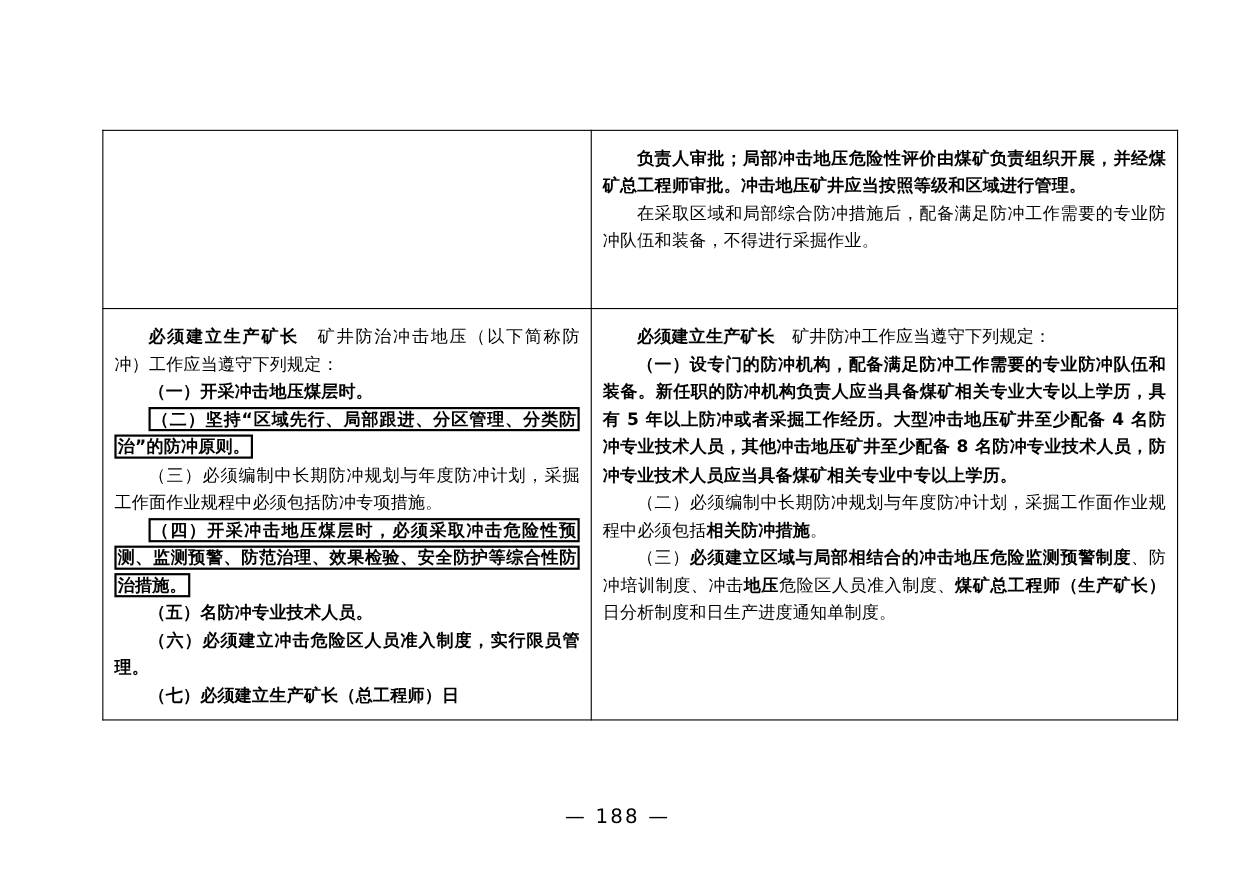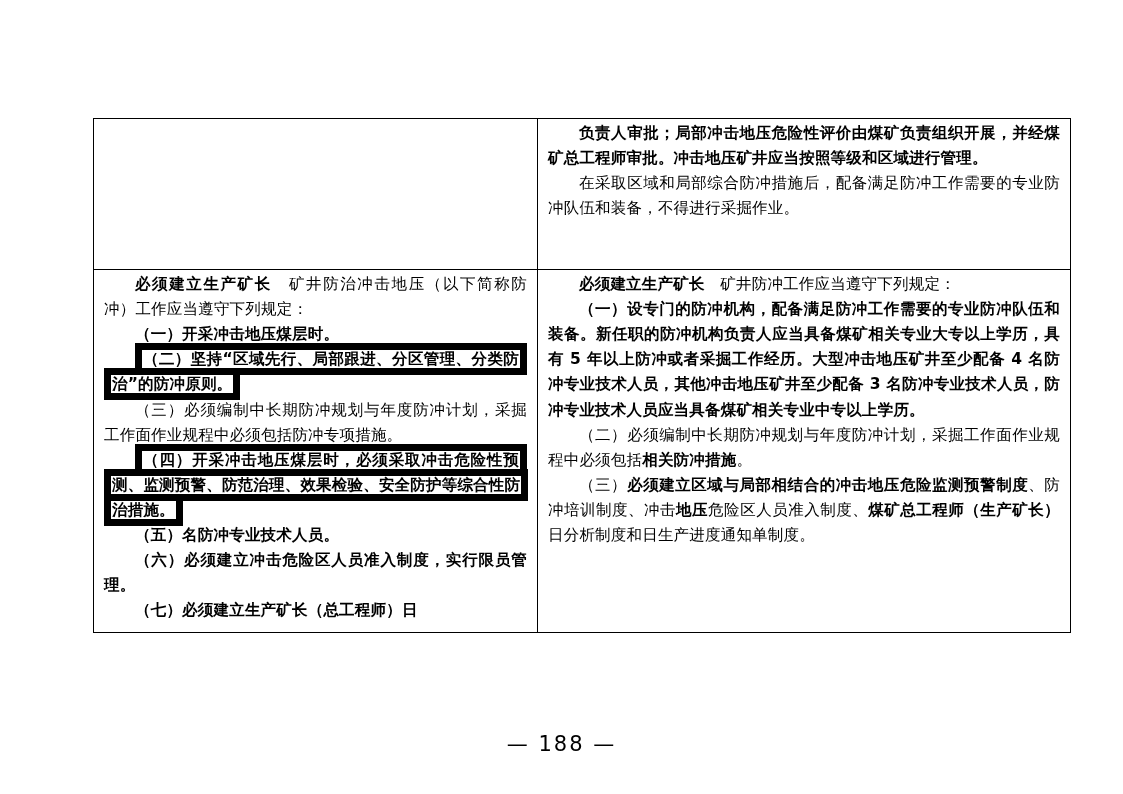--- a/index.html
+++ b/index.html
@@ -25,55 +25,55 @@
     position: absolute;
     left: 93px;
     top: 118px;
     width: 937px;
     border-collapse: collapse;
     table-layout: fixed;
   }
   .doc-table td {
     border: 1px solid #000000;
     vertical-align: top;
-    padding: 2px 10px 8px 10px;
+    padding: 13px 10px 8px 10px;
   }
   .col-left { width: 423px; }
   .col-right { width: 512px; }
 
   .cell-inner {
     font-size: 15.5px;
     line-height: 1.62;
     letter-spacing: 0.2px;
     text-align: justify;
     text-justify: inter-ideograph;
   }
   .p {
     margin: 0;
     text-indent: 2em;
   }
 
   .bold { font-weight: bold; }
 
   .boxed {
-    border: 7px solid #000000;
+    border: 2px solid #000000;
     padding: 0 1px;
     box-decoration-break: clone;
     -webkit-box-decoration-break: clone;
   }
 
   .empty-cell { height: 140px; }
 
   .footer {
     position: absolute;
     left: 0;
     top: 732px;
     width: 1123px;
     text-align: center;
-    font-size: 21px;
+    font-size: 18px;
     letter-spacing: 2px;
   }
 </style>
 </head>
 <body>
 
 <div class="page">
 
   <table class="doc-table">
     <tbody>
@@ -97,21 +97,21 @@
             <p class="p">（三）必须编制中长期防冲规划与年度防冲计划，采掘工作面作业规程中必须包括防冲专项措施。</p>
             <p class="p bold"><span class="boxed">（四）开采冲击地压煤层时，必须采取冲击危险性预测、监测预警、防范治理、效果检验、安全防护等综合性防治措施。</span></p>
             <p class="p bold">（五）名防冲专业技术人员。</p>
             <p class="p bold">（六）必须建立冲击危险区人员准入制度，实行限员管理。</p>
             <p class="p bold">（七）必须建立生产矿长（总工程师）日</p>
           </div>
         </td>
         <td class="col-right">
           <div class="cell-inner">
             <p class="p"><span class="bold">必须建立生产矿长</span><span>　矿井防冲工作应当遵守下列规定：</span></p>
-            <p class="p bold">（一）设专门的防冲机构，配备满足防冲工作需要的专业防冲队伍和装备。新任职的防冲机构负责人应当具备煤矿相关专业大专以上学历，具有 5 年以上防冲或者采掘工作经历。大型冲击地压矿井至少配备 4 名防冲专业技术人员，其他冲击地压矿井至少配备 3 名防冲专业技术人员，防冲专业技术人员应当具备煤矿相关专业中专以上学历。</p>
+            <p class="p bold">（一）设专门的防冲机构，配备满足防冲工作需要的专业防冲队伍和装备。新任职的防冲机构负责人应当具备煤矿相关专业大专以上学历，具有 5 年以上防冲或者采掘工作经历。大型冲击地压矿井至少配备 4 名防冲专业技术人员，其他冲击地压矿井至少配备 8 名防冲专业技术人员，防冲专业技术人员应当具备煤矿相关专业中专以上学历。</p>
             <p class="p">（二）必须编制中长期防冲规划与年度防冲计划，采掘工作面作业规程中必须包括<span class="bold">相关防冲措施</span>。</p>
             <p class="p">（三）<span class="bold">必须建立区域与局部相结合的冲击地压危险监测预警制度</span>、防冲培训制度、冲击<span class="bold">地压</span>危险区人员准入制度、<span class="bold">煤矿总工程师（生产矿长）</span>日分析制度和日生产进度通知单制度。</p>
           </div>
         </td>
       </tr>
     </tbody>
   </table>
 
   <div class="footer">— 188 —</div>
 </div>

